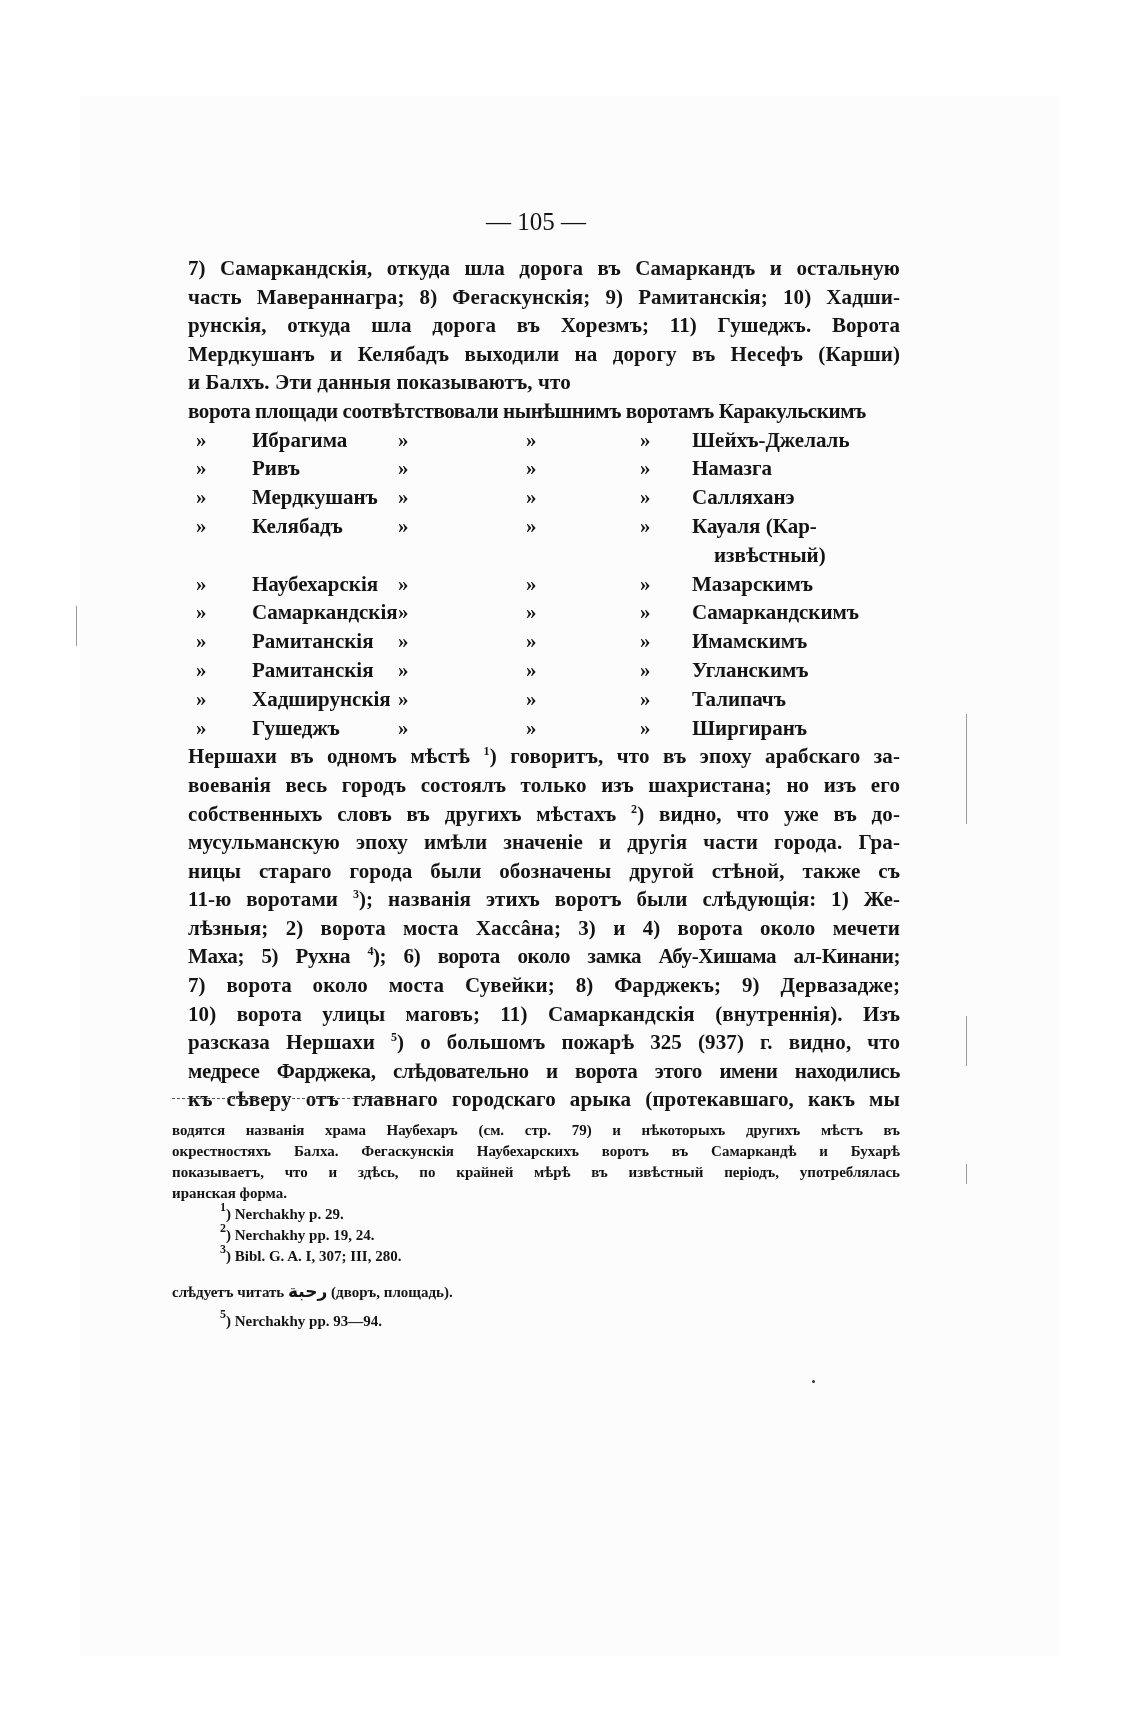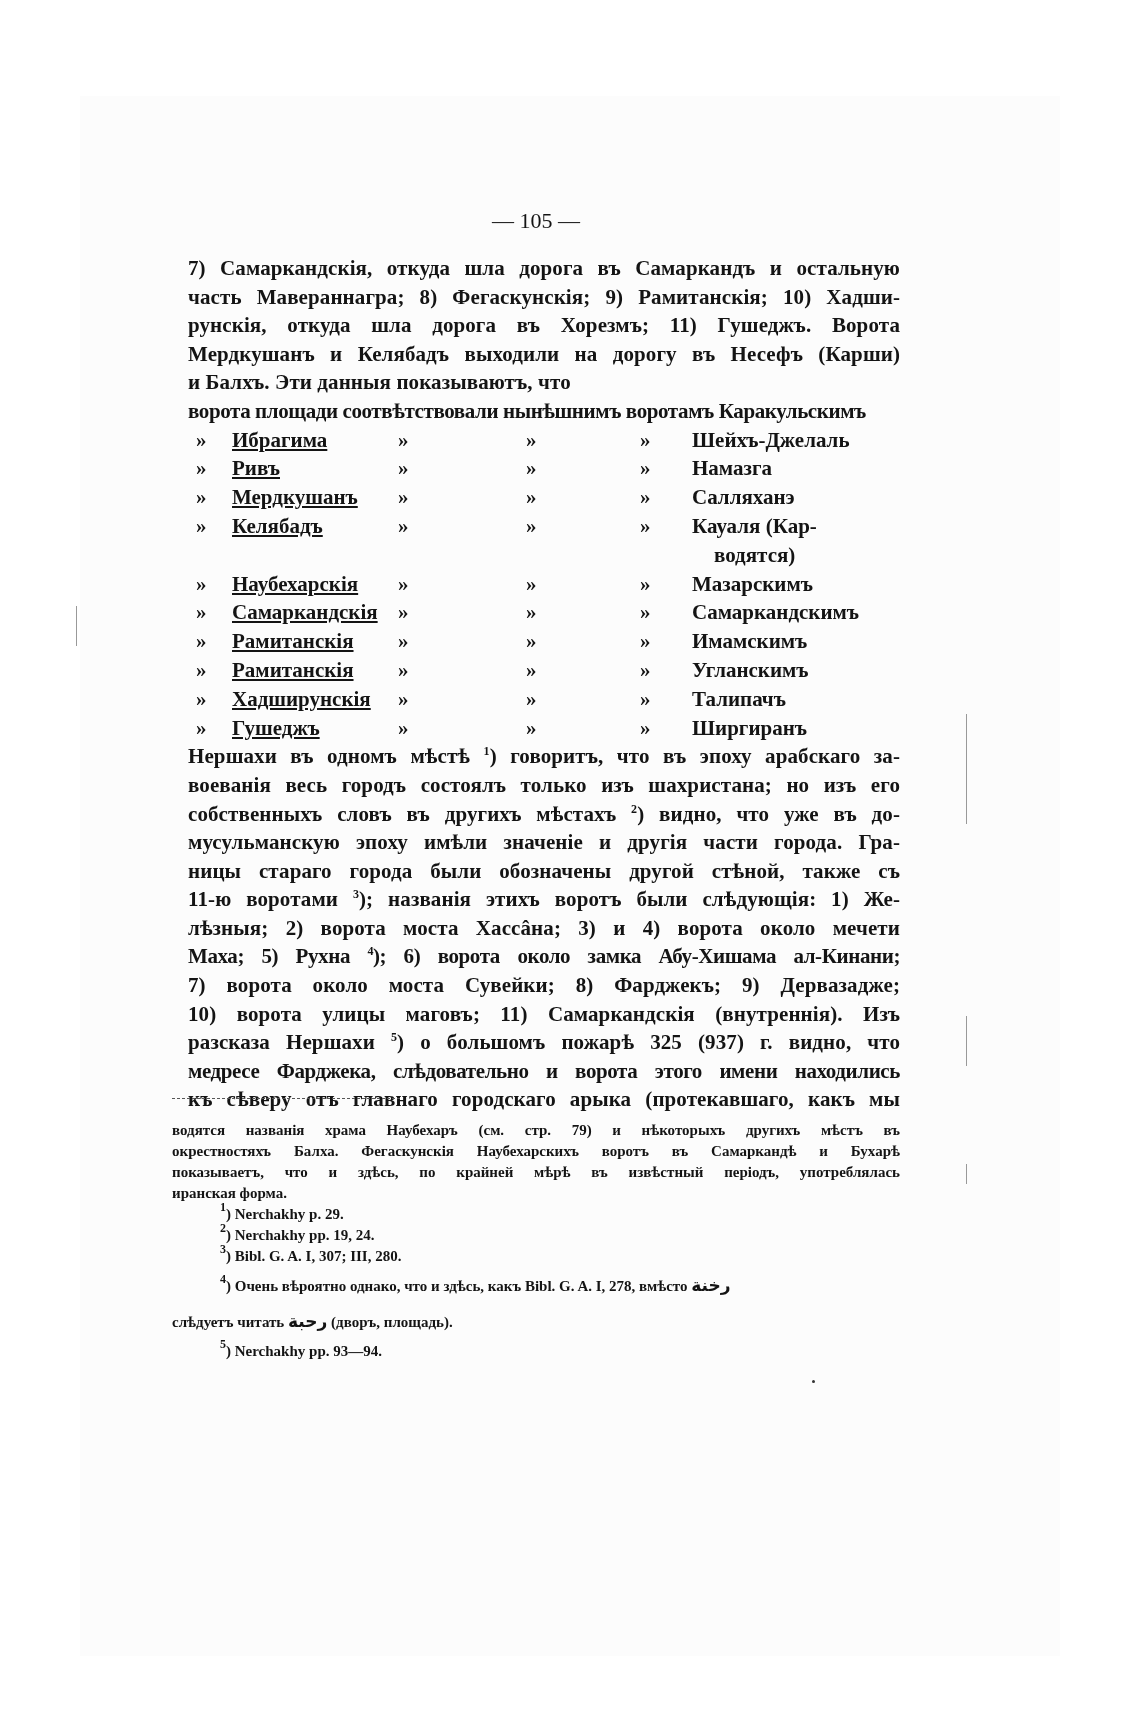--- a/index.html
+++ b/index.html
@@ -8,33 +8,33 @@
     position: absolute; left: 80px; top: 96px; width: 980px; height: 1560px;
     background: #fcfcfc;
   }
   .content {
     position: absolute; left: 172px; top: 0; width: 728px;
     font-family: "Liberation Serif", "DejaVu Serif", serif;
     color: #141414;
   }
   .page-number {
     position: absolute; top: 208px; left: 0; width: 728px; text-align: center;
-    font-size: 22px;
+    font-size: 25px;
   }
   .body-text { position: absolute; top: 254px; left: 0; width: 728px; }
   .line {
     font-size: 21px; line-height: 28.6px; height: 28.6px;
     white-space: nowrap; font-weight: bold; letter-spacing: 0.1px; margin-left: 16px;
   }
   .line.justify { text-align: justify; text-align-last: justify; }
   .line.tight { letter-spacing: -0.4px; }
   .gate-row { position: relative; height: 28.8px; font-size: 21px; font-weight: bold; line-height: 28.8px; white-space: nowrap; }
   .gate-row span { position: absolute; top: 0; }
   .c-q1 { left: 24px; }
-  .c-name { left: 60px; text-decoration: underline; }
+  .c-name { left: 80px; }
   .c-q2 { left: 226px; }
   .c-q3 { left: 354px; }
   .c-q4 { left: 468px; }
   .c-modern { left: 520px; text-align: center; }
   .gate-row.extra span.c-modern { left: 542px; }
   sup { font-size: 12px; vertical-align: 8px; line-height: 0; }
   .rule {
     position: absolute; top: 1098px; left: 0; width: 228px; height: 1px;
     border-top: 1px dashed #555;
   }
@@ -97,21 +97,21 @@
       </div>
       <div class="gate-row">
         <span class="c-q1">»</span>
         <span class="c-name">Келябадъ</span>
         <span class="c-q2">»</span>
         <span class="c-q3">»</span>
         <span class="c-q4">»</span>
         <span class="c-modern">Кауаля (Кар-</span>
       </div>
       <div class="gate-row extra">
-        <span class="c-modern">водятся)</span>
+        <span class="c-modern">извѣстный)</span>
       </div>
       <div class="gate-row">
         <span class="c-q1">»</span>
         <span class="c-name">Наубехарскія</span>
         <span class="c-q2">»</span>
         <span class="c-q3">»</span>
         <span class="c-q4">»</span>
         <span class="c-modern">Мазарскимъ</span>
       </div>
       <div class="gate-row">
@@ -177,17 +177,16 @@
 
   <div class="notes">
     <div class="note-line justify">водятся названія храма Наубехаръ (см. стр. 79) и нѣкоторыхъ другихъ мѣстъ въ</div>
     <div class="note-line justify">окрестностяхъ Балха. Фегаскунскія Наубехарскихъ воротъ въ Самаркандѣ и Бухарѣ</div>
     <div class="note-line justify">показываетъ, что и здѣсь, по крайней мѣрѣ въ извѣстный періодъ, употреблялась</div>
     <div class="note-line">иранская форма.</div>
 
     <div class="note-line note-indent"><sup>1</sup><span>) Nerchakhy p. 29.</span></div>
     <div class="note-line note-indent"><sup>2</sup><span>) Nerchakhy pp. 19, 24.</span></div>
     <div class="note-line note-indent"><sup>3</sup><span>) Bibl. G. A. I, 307; III, 280.</span></div>
-    <div class="note-line note-indent" style="margin-top:8px;"><sup>4</sup><span>) Очень вѣроятно однако, что и здѣсь, какъ Bibl. G. A. I, 278, вмѣсто</span> <span class="arabic">رخنة</span></div>
     <div class="note-line" style="margin-top:14px;"><span>слѣдуетъ читать</span> <span class="arabic">رحبة</span> <span>(дворъ, площадь).</span></div>
     <div class="note-line note-indent" style="margin-top:8px;"><sup>5</sup><span>) Nerchakhy pp. 93—94.</span></div>
   </div>
 </div>
 
 </body></html>

